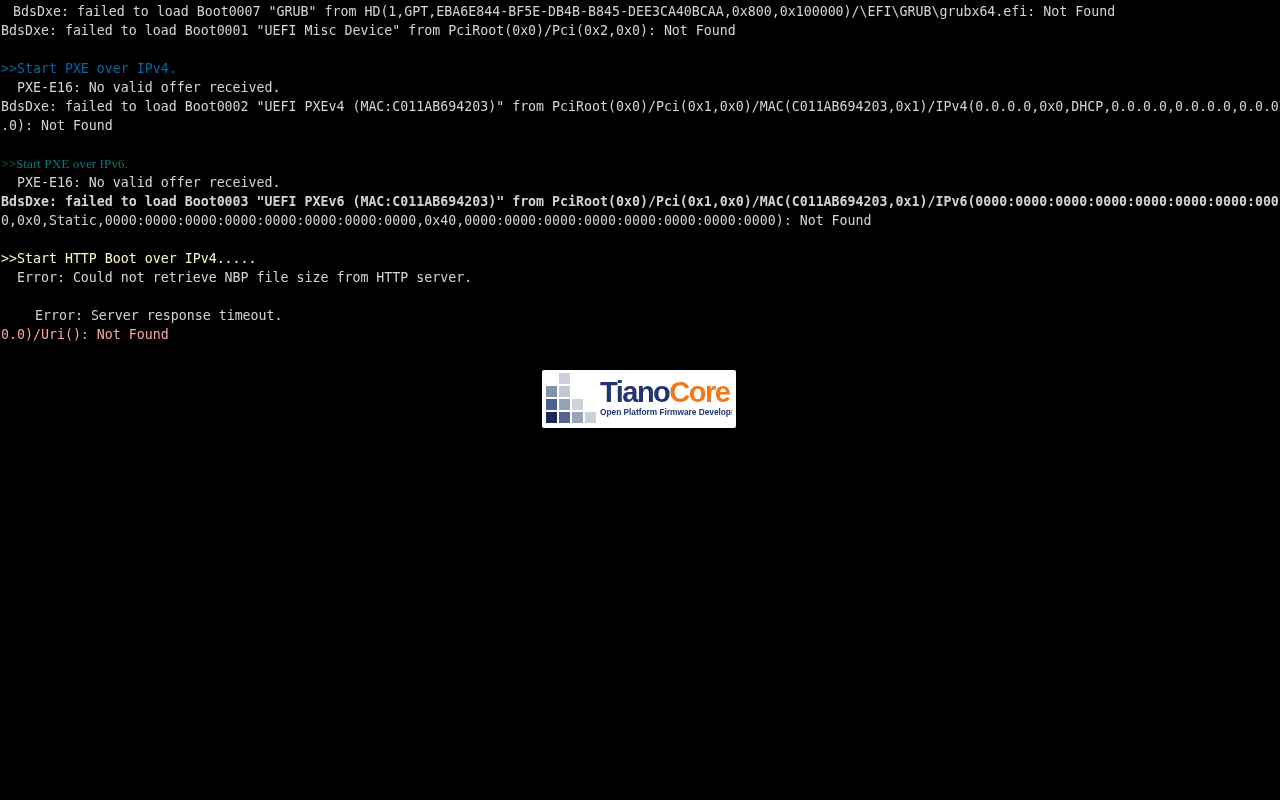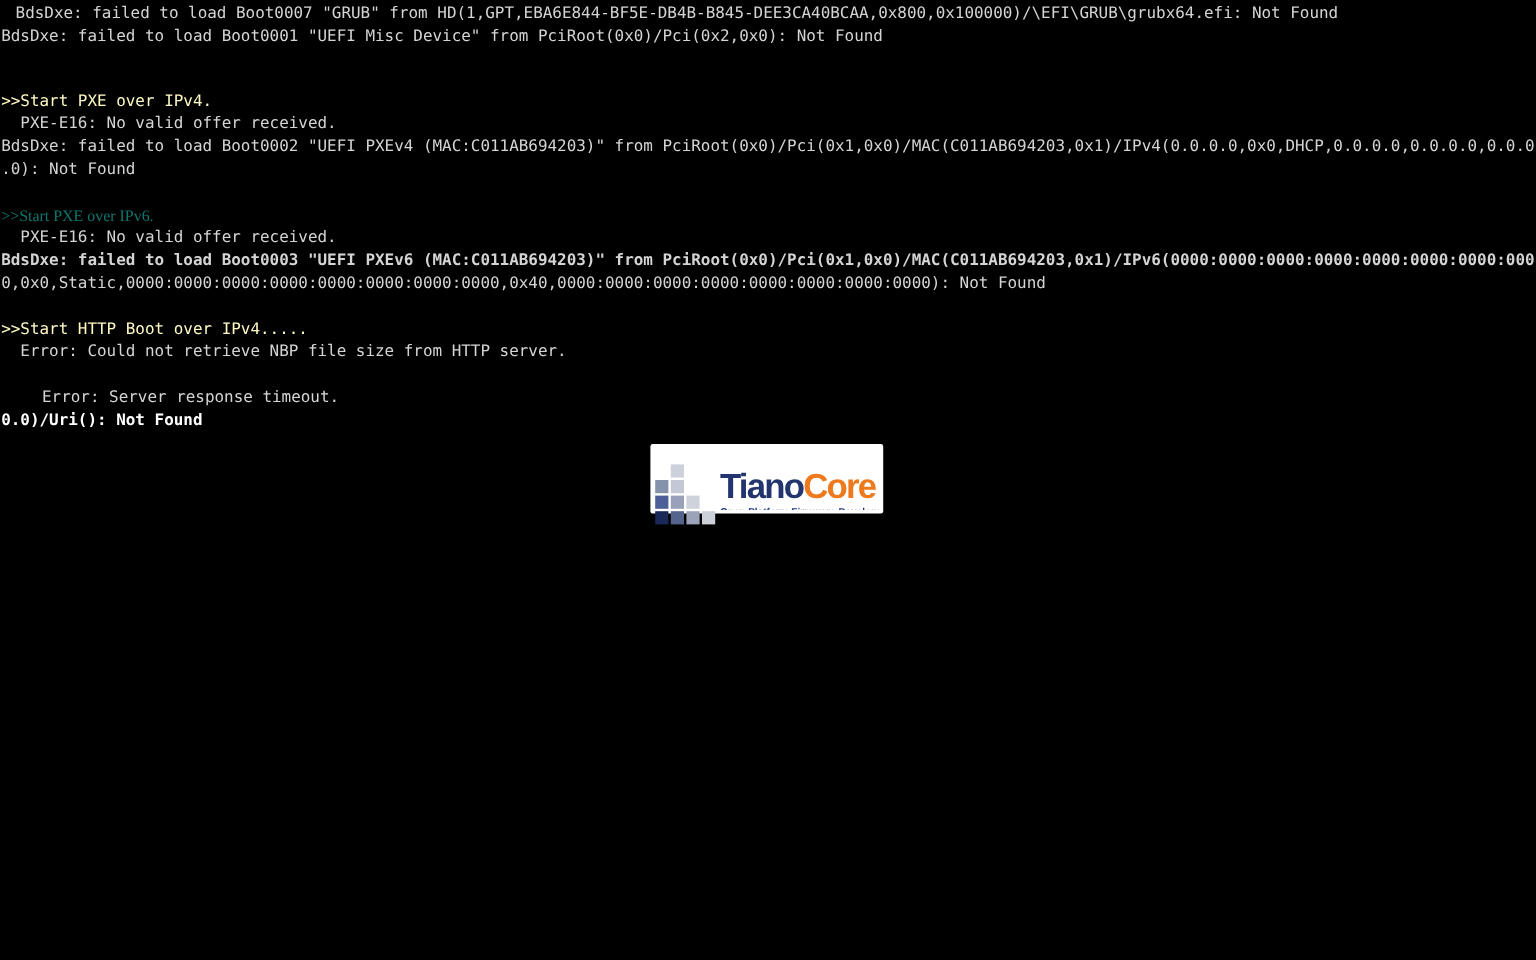--- a/index.html
+++ b/index.html
@@ -35,21 +35,21 @@
     position: absolute;
     left: 542px;
     top: 370px;
     width: 194px;
     height: 58px;
     background: #ffffff;
     border-radius: 2px;
     display: flex;
     align-items: stretch;
     box-sizing: border-box;
-    padding: 17px 4px 3px 4px;
+    padding: 3px 4px 3px 4px;
   }
   #mosaic {
     position: relative;
     width: 54px;
     height: 52px;
     flex: 0 0 54px;
   }
   .mosaic-cell {
     position: absolute;
     width: 11px;
@@ -83,35 +83,35 @@
 </head>
 <body>
 
 <div id="screen" style="background: rgb(0, 0, 0);">
 
   <div id="console">
 
   <div class="console-line" style="color: rgb(212, 212, 212); margin-left: 12px;">BdsDxe: failed to load Boot0007 "GRUB" from HD(1,GPT,EBA6E844-BF5E-DB4B-B845-DEE3CA40BCAA,0x800,0x100000)/\EFI\GRUB\grubx64.efi: Not Found</div>
       <div class="console-line" style="color: rgb(212, 212, 212);">BdsDxe: failed to load Boot0001 "UEFI Misc Device" from PciRoot(0x0)/Pci(0x2,0x0): Not Found</div>
       <div class="console-line" style="color: rgb(212, 212, 212);"></div>
-      <div class="console-line" style="color: #fef9c3; margin-top: 16px;">&gt;&gt;Start PXE over IPv4.</div>
+      <div class="console-line" style="color: #0369a1;">&gt;&gt;Start PXE over IPv4.</div>
       <div class="console-line" style="color: rgb(212, 212, 212);">  PXE-E16: No valid offer received.</div>
       <div class="console-line" style="color: rgb(212, 212, 212);">BdsDxe: failed to load Boot0002 "UEFI PXEv4 (MAC:C011AB694203)" from PciRoot(0x0)/Pci(0x1,0x0)/MAC(C011AB694203,0x1)/IPv4(0.0.0.0,0x0,DHCP,0.0.0.0,0.0.0.0,0.0.0</div>
       <div class="console-line" style="color: rgb(212, 212, 212);">.0): Not Found</div>
       <div class="console-line" style="color: rgb(212, 212, 212);"></div>
       <div class="console-line" style="color: #0f766e; font-family: Liberation Serif, serif;">&gt;&gt;Start PXE over IPv6.</div>
       <div class="console-line" style="color: rgb(212, 212, 212);">  PXE-E16: No valid offer received.</div>
       <div class="console-line" style="color: rgb(212, 212, 212); font-weight: bold;">BdsDxe: failed to load Boot0003 "UEFI PXEv6 (MAC:C011AB694203)" from PciRoot(0x0)/Pci(0x1,0x0)/MAC(C011AB694203,0x1)/IPv6(0000:0000:0000:0000:0000:0000:0000:000</div>
       <div class="console-line" style="color: rgb(212, 212, 212);">0,0x0,Static,0000:0000:0000:0000:0000:0000:0000:0000,0x40,0000:0000:0000:0000:0000:0000:0000:0000): Not Found</div>
       <div class="console-line" style="color: rgb(212, 212, 212);"></div>
       <div class="console-line" style="color: #fef9c3;">&gt;&gt;Start HTTP Boot over IPv4.....</div>
       <div class="console-line" style="color: rgb(212, 212, 212);">  Error: Could not retrieve NBP file size from HTTP server.</div>
       <div class="console-line" style="color: rgb(212, 212, 212);"></div>
       <div class="console-line" style="color: rgb(212, 212, 212); padding-left: 18px;">  Error: Server response timeout.</div>
-      <div class="console-line" style="color: #ffffff; font-weight: bold;">0.0)/Uri(): Not Found</div>
+      <div class="console-line" style="color: #fca5a5;">0.0)/Uri(): Not Found</div>
       <div class="console-line" style="color: rgb(212, 212, 212);"></div>
     </div>
 
   <div id="logo" style="background: rgb(255, 255, 255);">
     <div id="mosaic">
 
     <div class="mosaic-cell" style="left: 13px; top: 0px; background: rgb(204, 209, 220);"></div>
         <div class="mosaic-cell" style="left: 0px; top: 13px; background: rgb(133, 146, 172);"></div>
         <div class="mosaic-cell" style="left: 13px; top: 13px; background: rgb(195, 200, 212);"></div>
         <div class="mosaic-cell" style="left: 0px; top: 26px; background: rgb(76, 95, 151);"></div>

